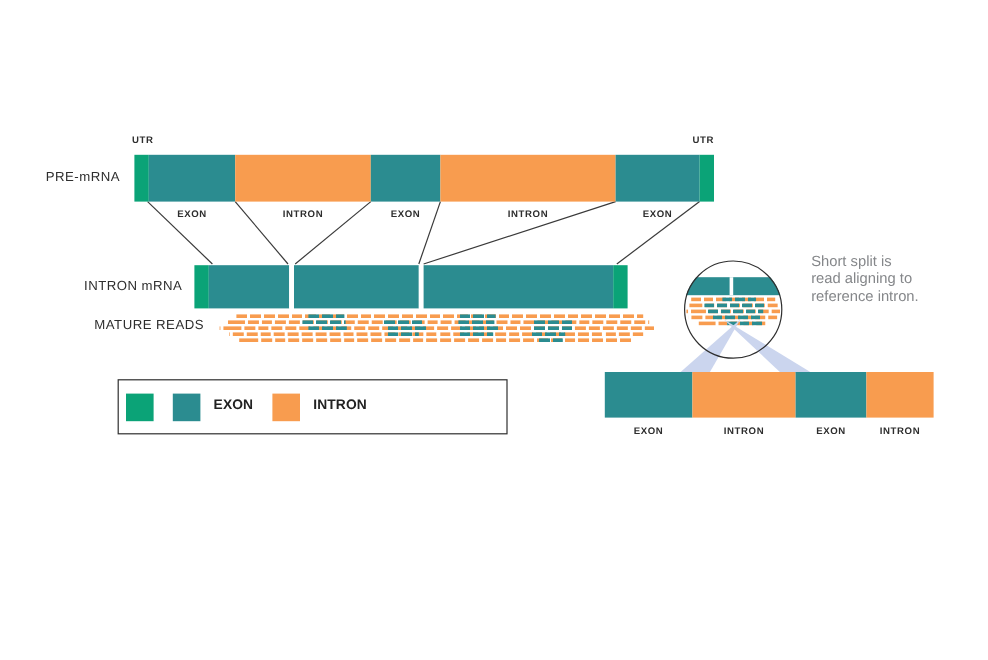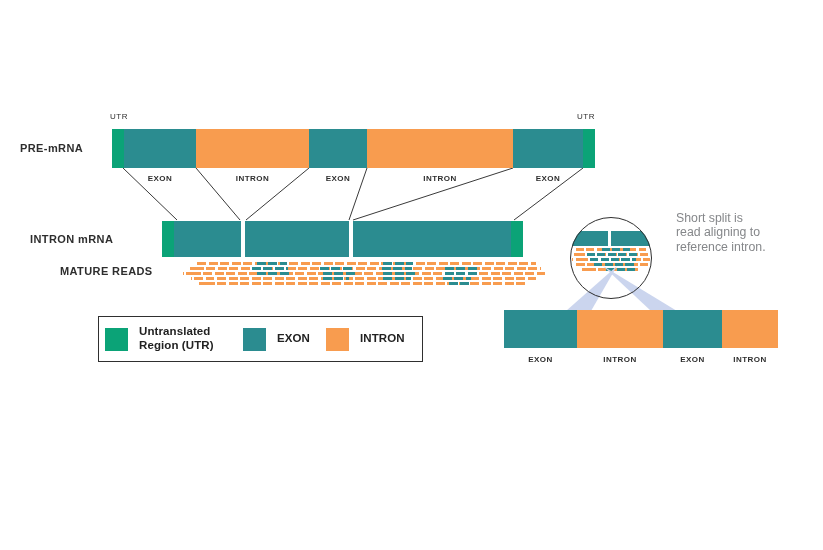--- a/index.html
+++ b/index.html
@@ -9,25 +9,25 @@
   }
   html,body{margin:0;padding:0;background:#fff;}
   #canvas{
     position:relative; width:823px; height:550px; background:#ffffff;
     font-family:"Liberation Sans", sans-serif; overflow:hidden;
   }
   svg.overlay{position:absolute; left:0; top:0; pointer-events:none;}
 
   
   .row-label{
-    position:absolute; color:var(--ink); font-size:11px; font-weight:700;
-    letter-spacing:.4px; text-align:left;
+    position:absolute; color:var(--ink); font-size:11px; font-weight:400;
+    letter-spacing:.4px; text-align:right;
   }
   .tiny-label{
-    position:absolute; color:var(--ink); font-size:8px; font-weight:400;
+    position:absolute; color:var(--ink); font-size:8px; font-weight:700;
     letter-spacing:.5px;
   }
 
   
   .bar{position:absolute; display:flex;}
   .seg{height:100%; flex:0 0 auto;}
   .seg.exon{background:var(--exon);}
   .seg.intron{background:var(--intron);}
   .seg.utr{background:var(--utr);}
   .seg.gap{background:#fff;}
@@ -184,21 +184,20 @@
     </div>
     <div class="read-row" style="left:199px; top:282px; width:329px; background-position-x:7px;">
       <span class="tp" style="left:250px; width:20px;"></span>
     </div>
   </div>
 
   <div id="legend">
 
       <div class="legend-item">
         <span class="legend-swatch utr"></span>
-        <span class="legend-label">Untranslated Region (UTR)</span>
       </div>
 
       <div class="legend-item">
         <span class="legend-swatch exon"></span>
         <span class="legend-label">EXON</span>
       </div>
 
       <div class="legend-item">
         <span class="legend-swatch intron"></span>
         <span class="legend-label">INTRON</span>

